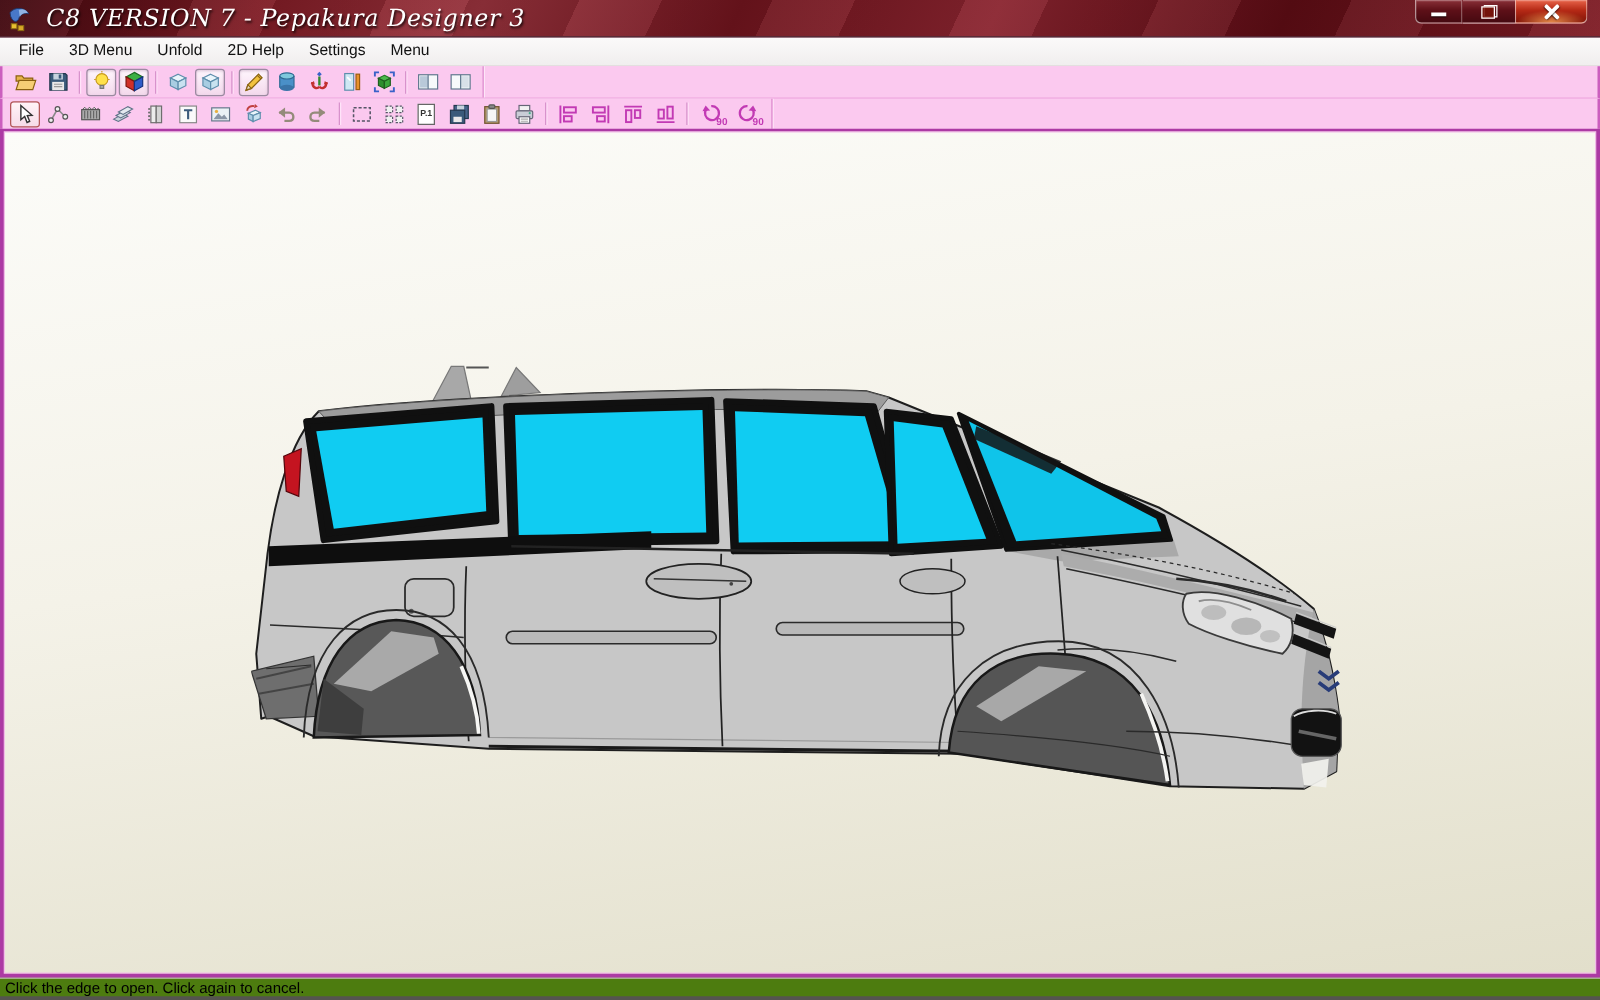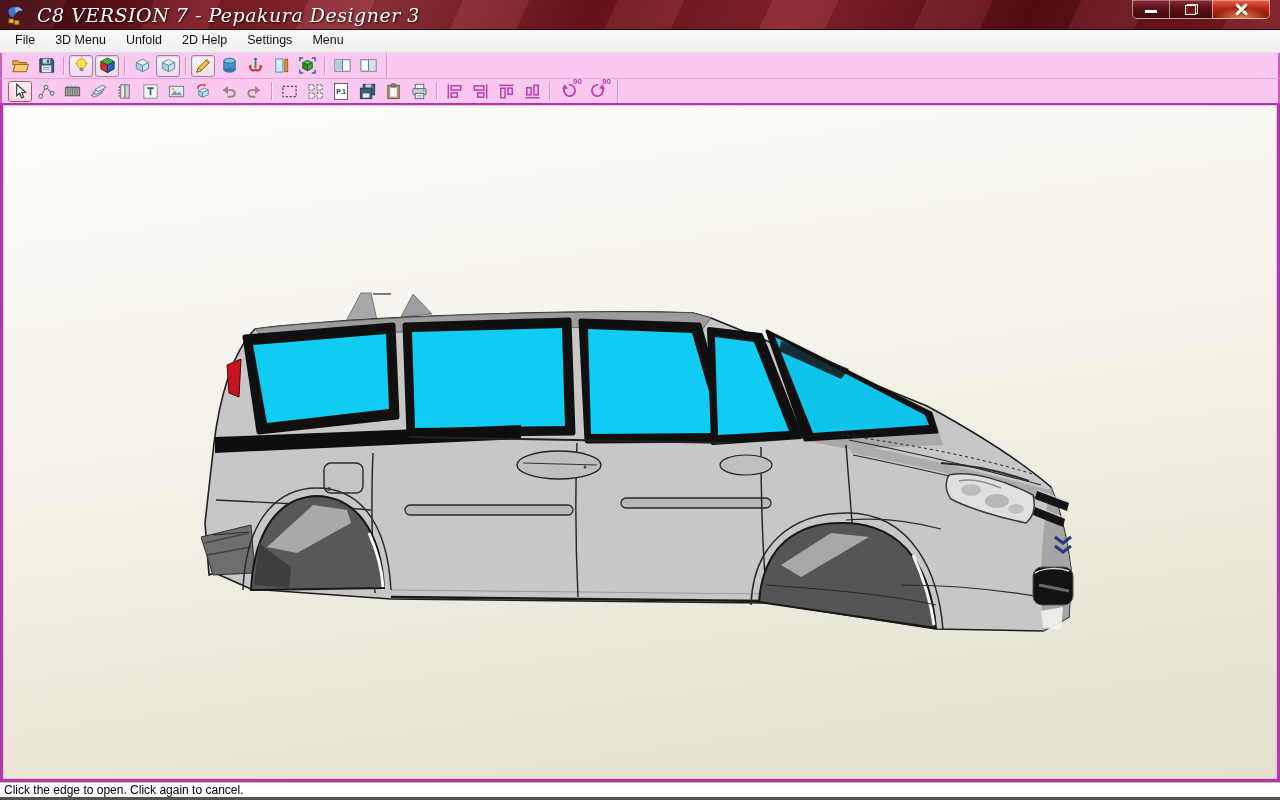--- a/index.html
+++ b/index.html
@@ -57,32 +57,32 @@
   .unfold-btn { width:78px; height:20px; border:1px solid #70808E; border-radius:3px;
     background:linear-gradient(#FEFEFE,#EAEEF2 55%,#DDE3E9); font-size:12px; color:#000;
     display:flex; align-items:center; justify-content:center; margin:0 12px 0 6px; }
   .auto-wrap { display:flex; align-items:center; gap:5px; margin:0 16px 0 4px; font-size:12px; color:#000; }
   .checkbox { width:13px; height:13px; background:#FFF; border:1px solid #8A9AA8; position:relative; }
   .checkbox::after { content:""; position:absolute; left:3px; top:0.5px; width:4.5px; height:8px;
     border:solid #3A6EB8; border-width:0 2.4px 2.4px 0; transform:rotate(40deg); }
   .picon { width:14px; height:17px; background:#FFF; border:1px solid #666; display:flex; align-items:center;
     justify-content:center; font-size:7px; font-weight:bold; color:#333; }
   .rotbtn { position:relative; width:27px; }
-  .rot90 { position:absolute; right:0px; bottom:16px; font-size:8px; font-weight:bold; color:#C23AB4; line-height:8px;margin-left:40px; }
+  .rot90 { position:absolute; right:0px; bottom:0px; font-size:8px; font-weight:bold; color:#C23AB4; line-height:8px;margin-left:40px; }
   .mag { stroke:#C23AB4; fill:none; stroke-width:1.6; }
 
   
   .viewport { flex:1 1 auto; position:relative; overflow:hidden;
     border-left:3px solid #AC3AA4; border-right:3px solid #AC3AA4; border-top:2px solid #AC3AA4; border-bottom:3px solid #AC3AA4;
     box-shadow:inset 0 0 0 1px #F2BCE8;
     background:linear-gradient(172deg,#FCFCF9 0%,#F4F2E8 45%,#E2DFCB 100%); }
   .car-svg { position:absolute; left:198px; top:180px; width:882px; height:352px; }
 
   
-  .statusbar { height:18px; flex:0 0 auto; background:#ffffff; border-top:1px solid #C4C0B8;
+  .statusbar { height:18px; flex:0 0 auto; background:#4d7c0f; border-top:1px solid #C4C0B8;
     border-bottom:3px solid #55544F; display:flex; align-items:center; padding-left:4px; font-size:12px; color:#000; }
 </style>
 </head>
 <body>
 
 <div class="window">
 
   <div class="titlebar">
     <span class="app-icon">
       <svg viewBox="0 0 22 22">

